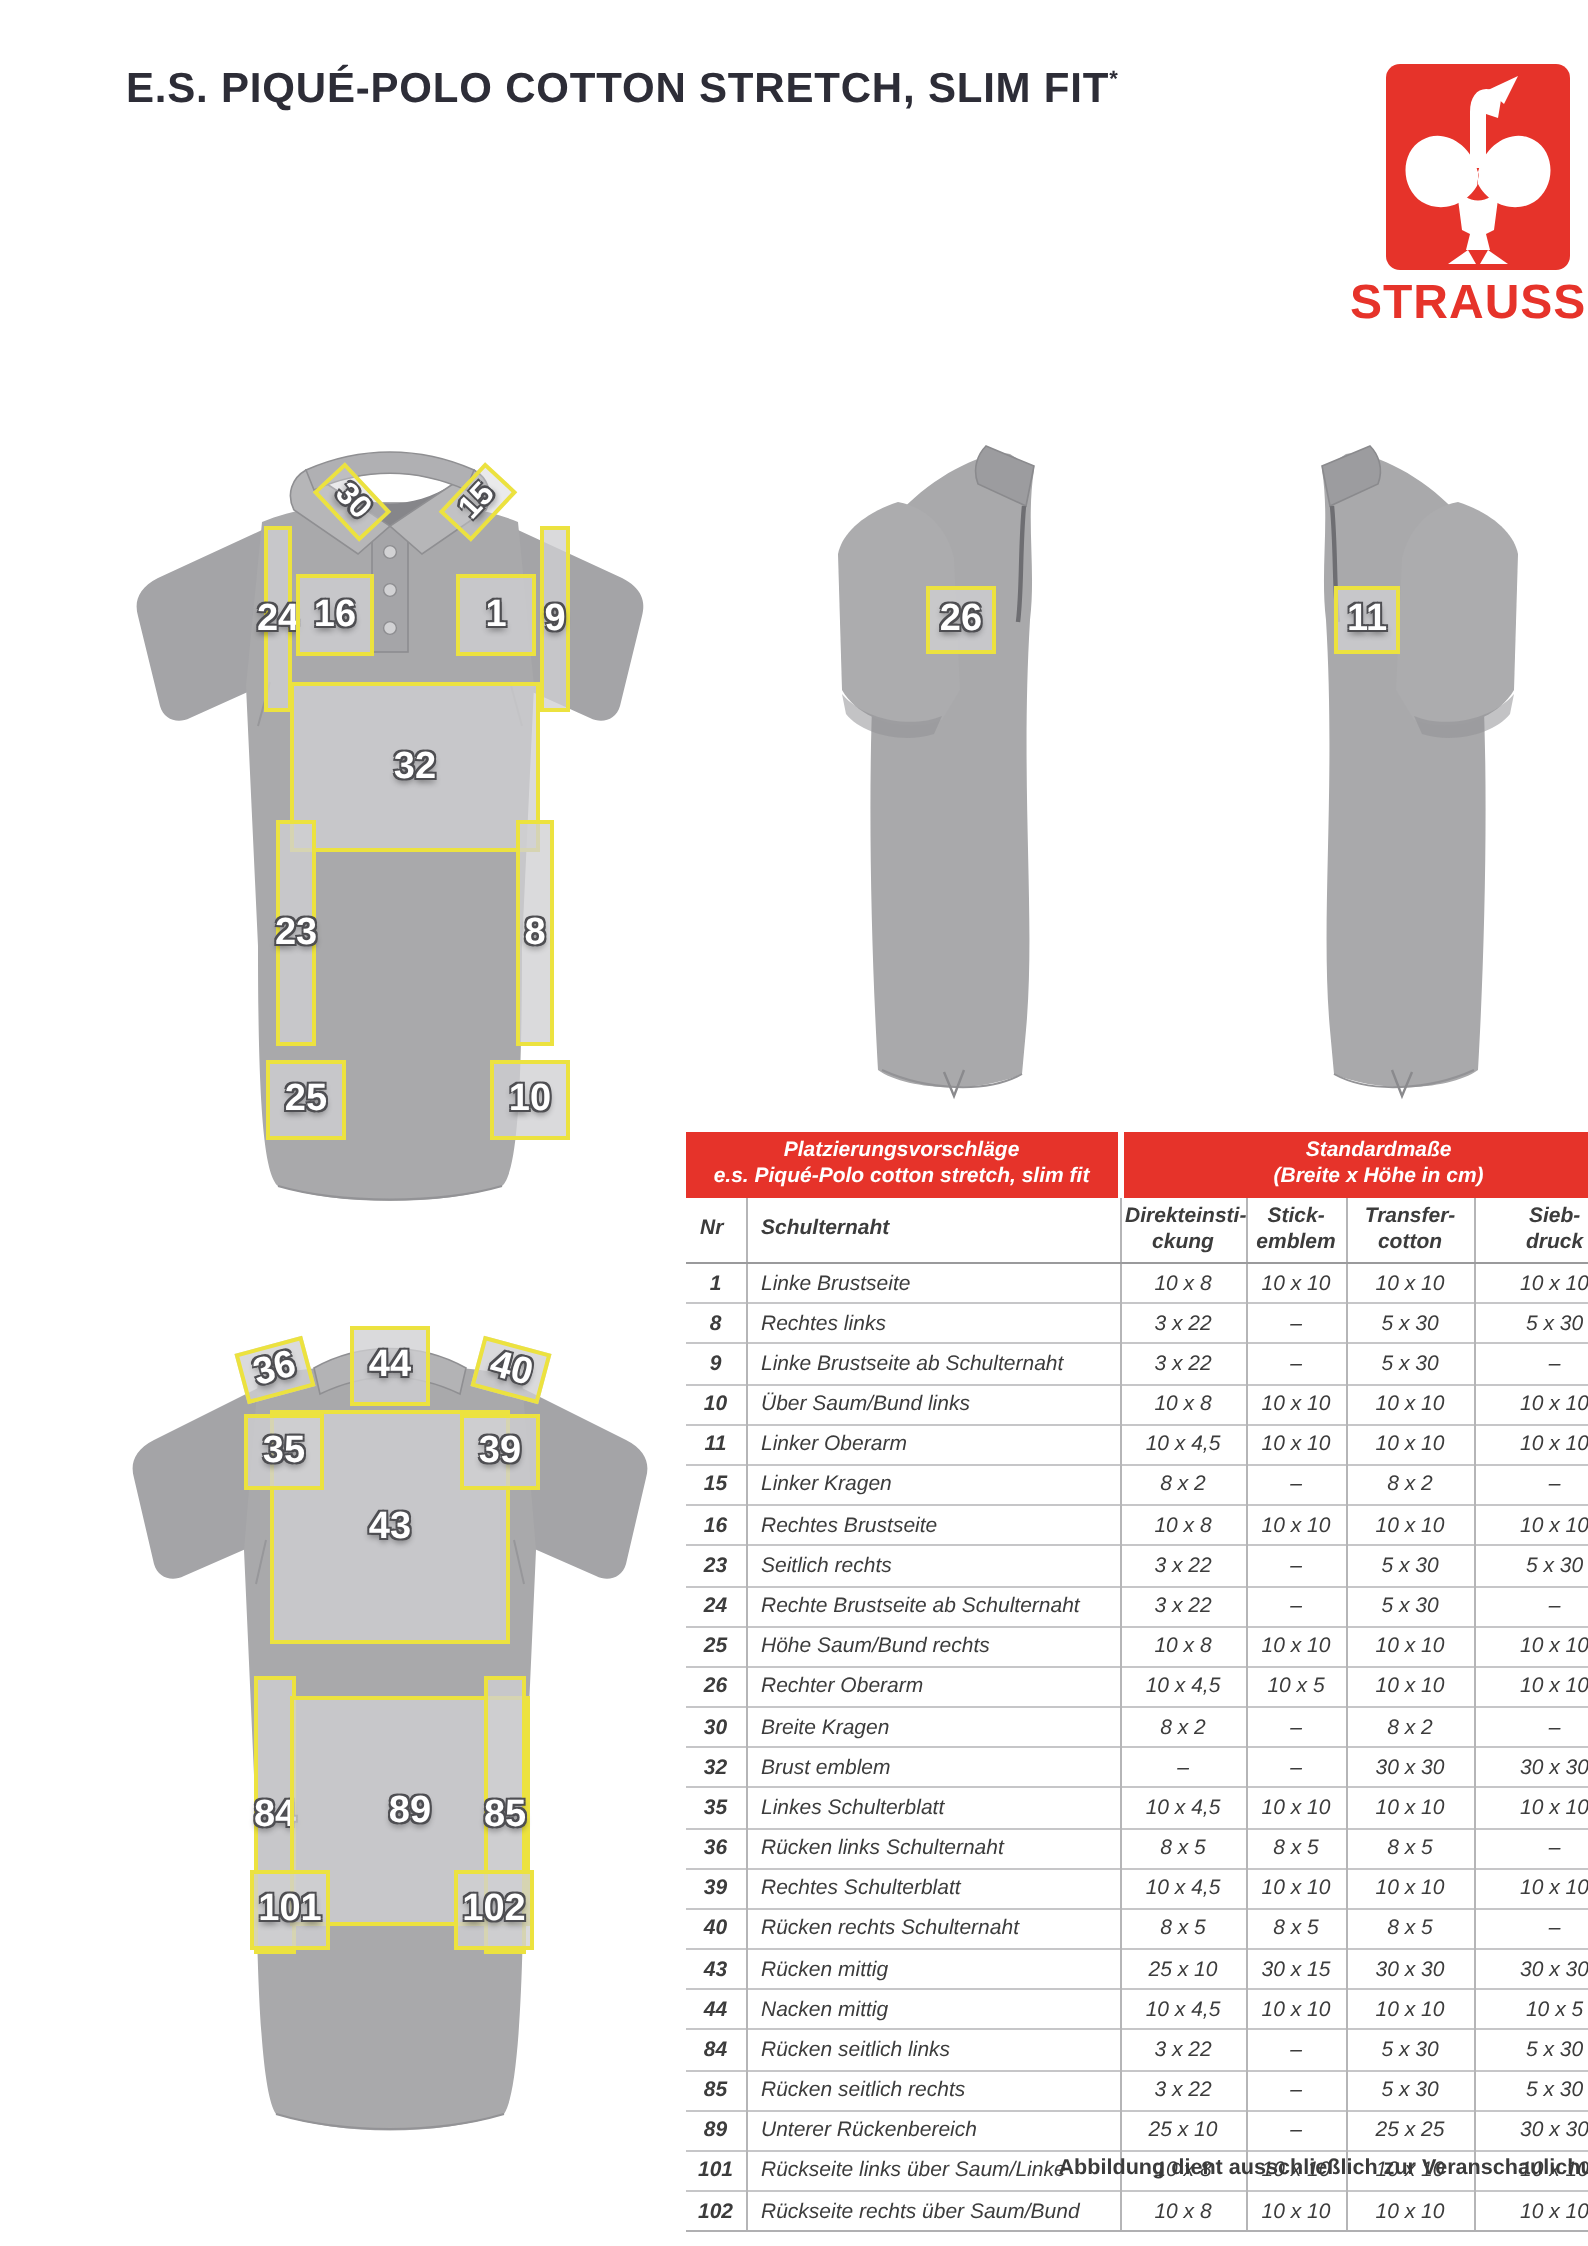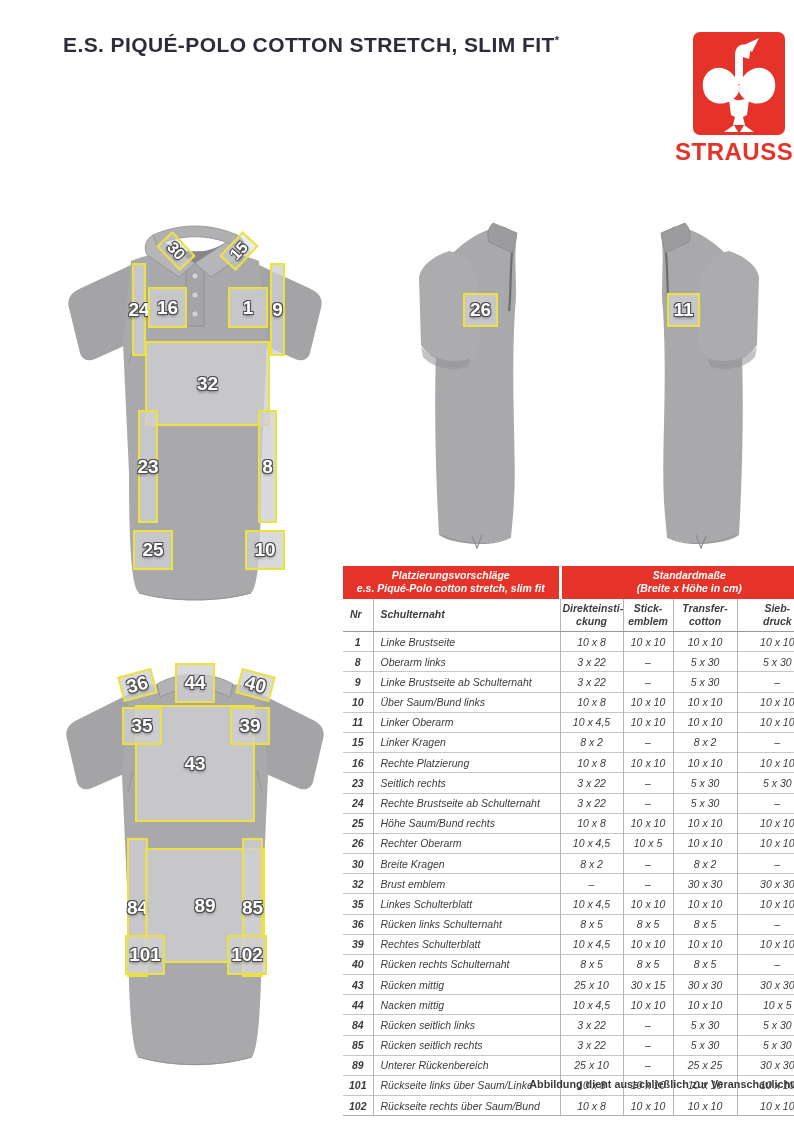--- a/index.html
+++ b/index.html
@@ -231,21 +231,21 @@
         <tr>
           <td class="c-nr">1</td>
           <td class="c-name">Linke Brustseite</td>
           <td class="c-size">10 x 8</td>
           <td class="c-size">10 x 10</td>
           <td class="c-size">10 x 10</td>
           <td class="c-size">10 x 10</td>
         </tr>
         <tr>
           <td class="c-nr">8</td>
-          <td class="c-name">Oberarm links</td>
+          <td class="c-name">Rechtes links</td>
           <td class="c-size">3 x 22</td>
           <td class="c-size">–</td>
           <td class="c-size">5 x 30</td>
           <td class="c-size">5 x 30</td>
         </tr>
         <tr>
           <td class="c-nr">9</td>
           <td class="c-name">Linke Brustseite ab Schulternaht</td>
           <td class="c-size">3 x 22</td>
           <td class="c-size">–</td>
@@ -271,21 +271,21 @@
         <tr>
           <td class="c-nr">15</td>
           <td class="c-name">Linker Kragen</td>
           <td class="c-size">8 x 2</td>
           <td class="c-size">–</td>
           <td class="c-size">8 x 2</td>
           <td class="c-size">–</td>
         </tr>
         <tr>
           <td class="c-nr">16</td>
-          <td class="c-name">Rechte Platzierung</td>
+          <td class="c-name">Rechtes Brustseite</td>
           <td class="c-size">10 x 8</td>
           <td class="c-size">10 x 10</td>
           <td class="c-size">10 x 10</td>
           <td class="c-size">10 x 10</td>
         </tr>
         <tr>
           <td class="c-nr">23</td>
           <td class="c-name">Seitlich rechts</td>
           <td class="c-size">3 x 22</td>
           <td class="c-size">–</td>

